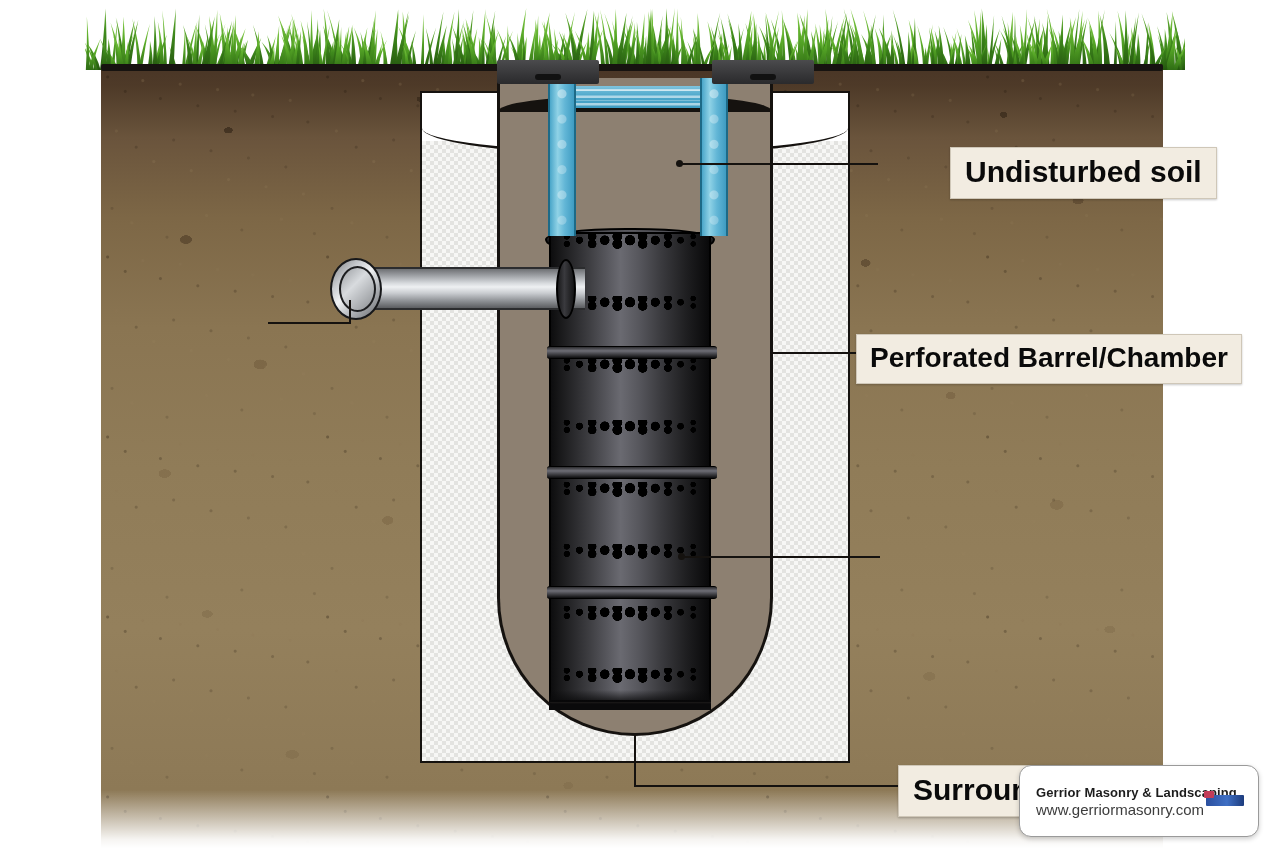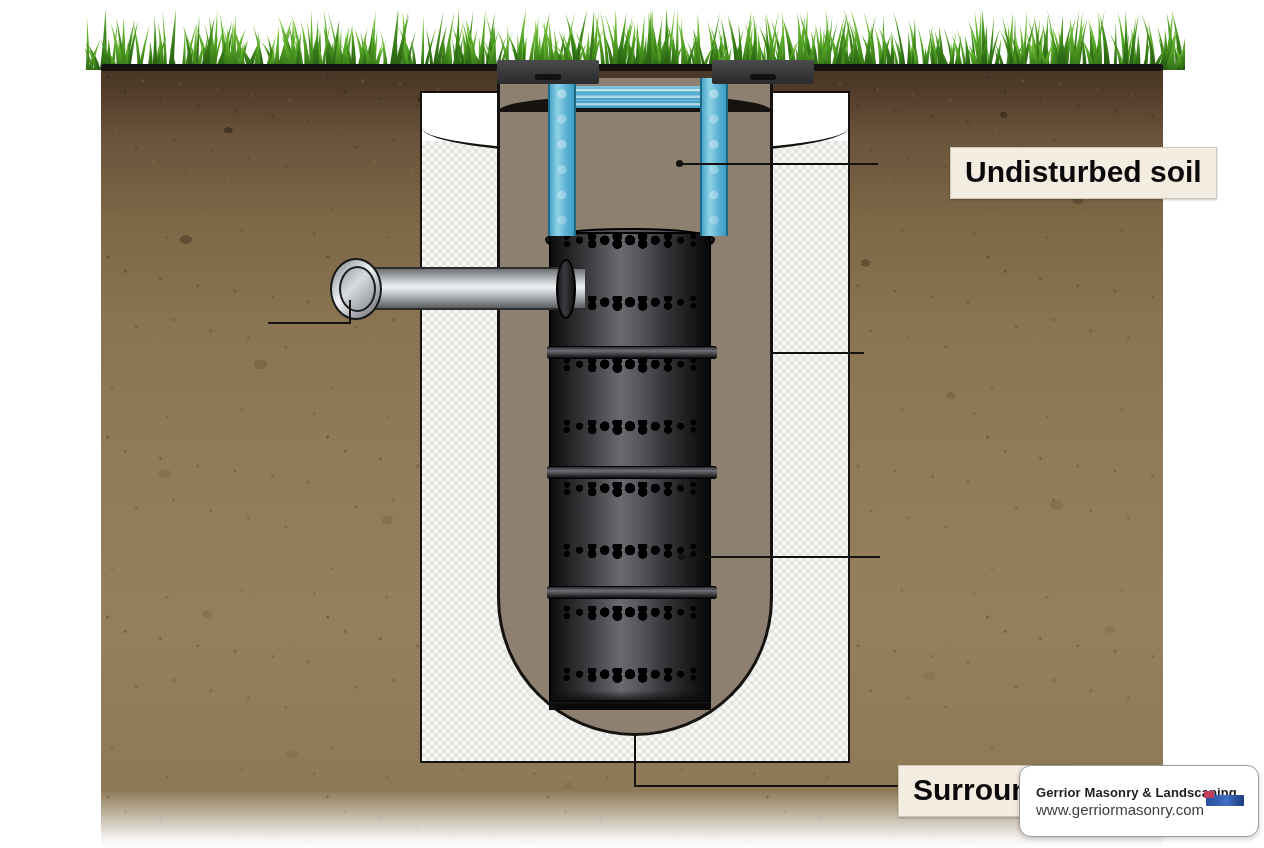--- a/index.html
+++ b/index.html
@@ -969,20 +969,21 @@
 
   <div class="leader-dot" style="left:678px; top:553px;"></div>
   <div class="leader h" style="left:682px; top:556px; width:198px;"></div>
 
   <div class="leader v" style="left:634px; top:736px; height:50px;"></div>
   <div class="leader h" style="left:634px; top:785px; width:268px;"></div>
 
   <div class="label label-lg" style="left:928px; top:147px;margin-left:22px;">Undisturbed soil</div>
 
 
+  <div class="label label-md" style="left:856px; top:334px;">Perforated Barrel/Chamber</div>
 
 
   <div class="label label-lg" style="left:898px; top:765px;">Surroundi</div>
 
   <div class="watermark">
     <div class="wm-title">Gerrior Masonry &amp; Landscaping</div>
     <div class="wm-url">www.gerriormasonry.com</div>
     <div class="wm-logo"></div>
   </div>
 

